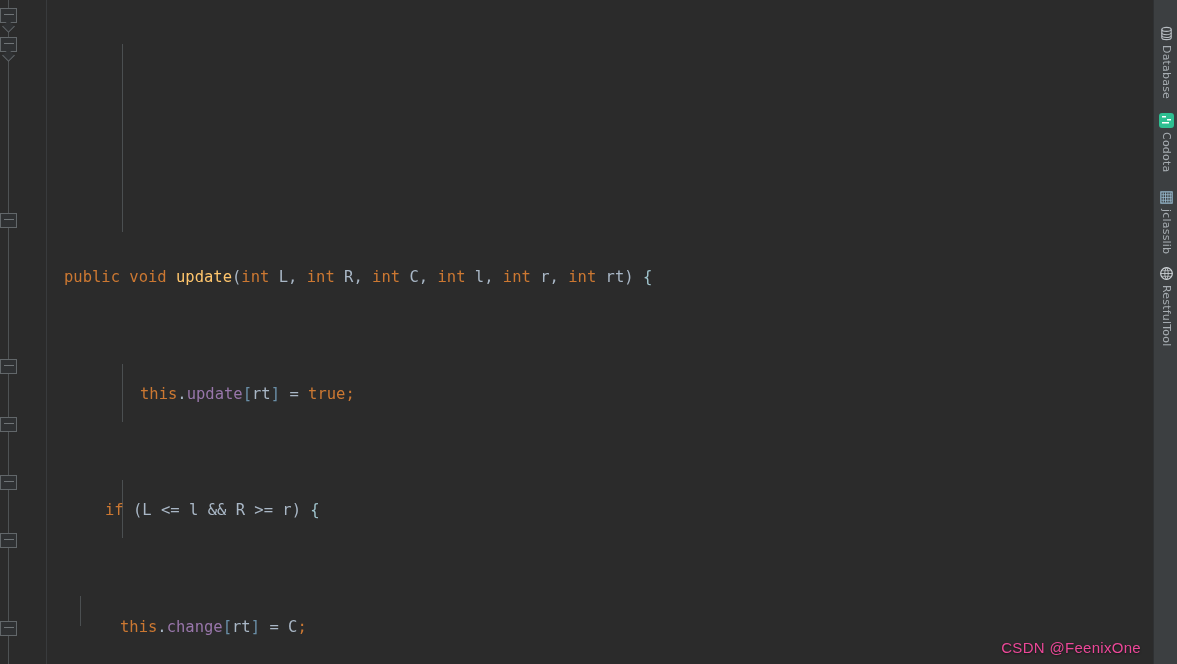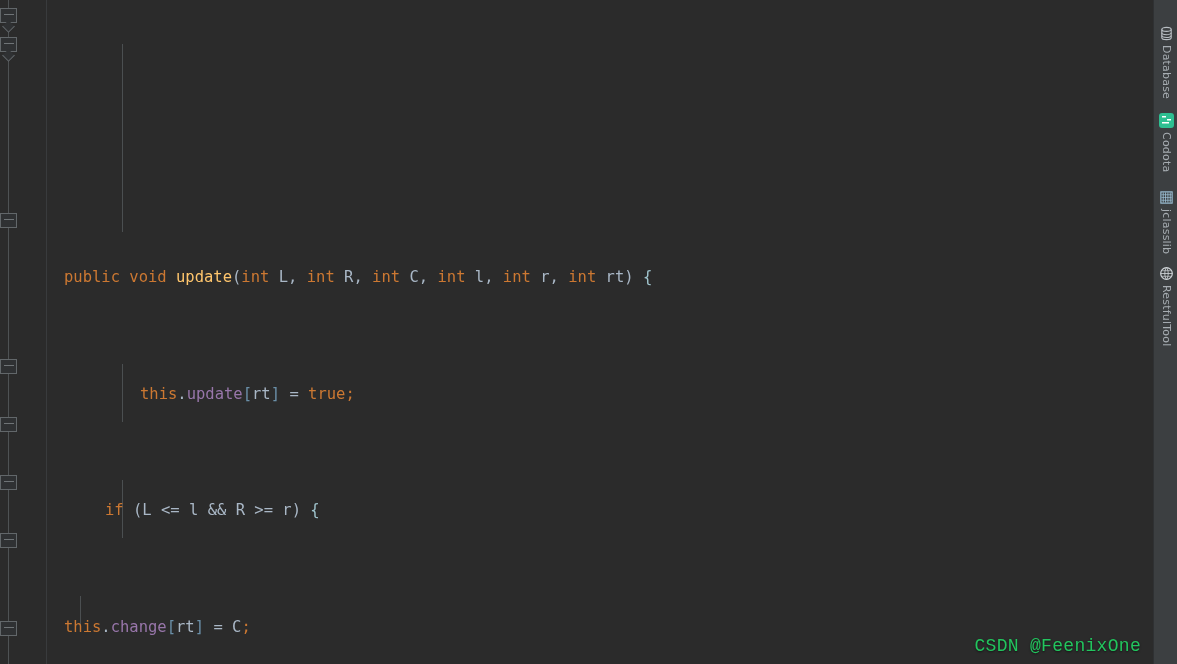--- a/index.html
+++ b/index.html
@@ -185,23 +185,23 @@
       linear-gradient(#fff,#fff) 0 0 / 4px 1.5px no-repeat,
       linear-gradient(#fff,#fff) 5px 3px / 4px 1.5px no-repeat,
       linear-gradient(#fff,#fff) 0 6px / 7px 1.5px no-repeat;
   }
 
   
   .watermark {
     position: absolute;
     right: 36px;
     bottom: 8px;
-    font-family: Liberation Mono, monospace;
-    font-size: 18px;
-    color: #22c55e;
+    font-family: Liberation Sans, sans-serif;
+    font-size: 15px;
+    color: #ec4899;
     letter-spacing: 0.3px;
     text-shadow: 0 1px 2px rgba(0,0,0,.55);
   }
 </style>
 </head>
 <body>
 
 <div id="app">
 
   <div class="editor">
@@ -226,21 +226,21 @@
       <div class="guide" style="left:122px; top:364px; height:58px;"></div>
       <div class="guide" style="left:122px; top:480px; height:58px;"></div>
       <div class="guide" style="left:80px;  top:596px; height:30px;"></div>
 
       <div class="line"><span class="kw">public</span> <span class="kw">void</span> <span class="mth">update</span><span class="b1">(</span><span class="kw">int</span> <span class="id">L</span><span class="id">,</span> <span class="kw">int</span> <span class="id">R</span><span class="id">,</span> <span class="kw">int</span> <span class="id">C</span><span class="id">,</span> <span class="kw">int</span> <span class="id">l</span><span class="id">,</span> <span class="kw">int</span> <span class="id">r</span><span class="id">,</span> <span class="kw">int</span> <span class="id">rt</span><span class="b1">)</span> <span class="brace">{</span></div>
 
       <div class="line" style="padding-left:140px"><span class="kw">this</span><span class="id">.</span><span class="fld">update</span><span class="brk">[</span><span class="id">rt</span><span class="brk">]</span> <span class="id">=</span> <span class="kw">true</span><span class="semi">;</span></div>
 
       <div class="line" style="padding-left:105px"><span class="kw">if</span> <span class="b1">(</span><span class="id">L &lt;= l &amp;&amp; R &gt;= r</span><span class="b1">)</span> <span class="brace">{</span></div>
 
-      <div class="line" style="padding-left:64px"><span class="kw">this</span><span class="id">.</span><span class="fld">change</span><span class="brk">[</span><span class="id">rt</span><span class="brk">]</span> <span class="id">=</span> <span class="id">C</span><span class="semi">;</span></div>
+      <div class="line" style="padding-left:120px"><span class="kw">this</span><span class="id">.</span><span class="fld">change</span><span class="brk">[</span><span class="id">rt</span><span class="brk">]</span> <span class="id">=</span> <span class="id">C</span><span class="semi">;</span></div>
 
       
 
       
 
       
 
       
 
       

